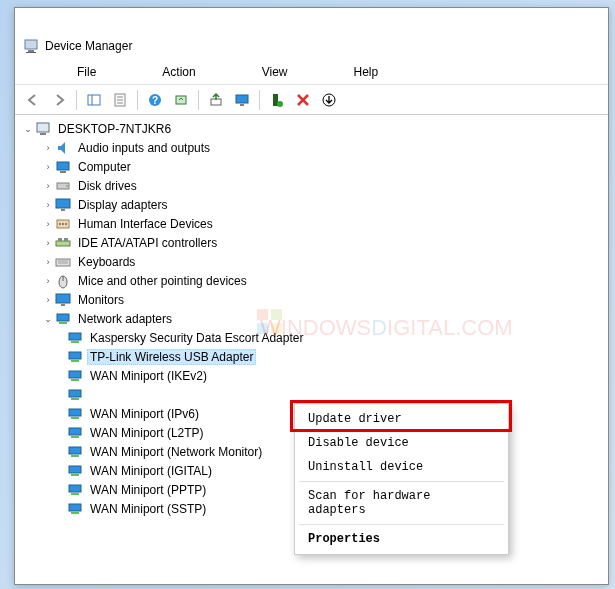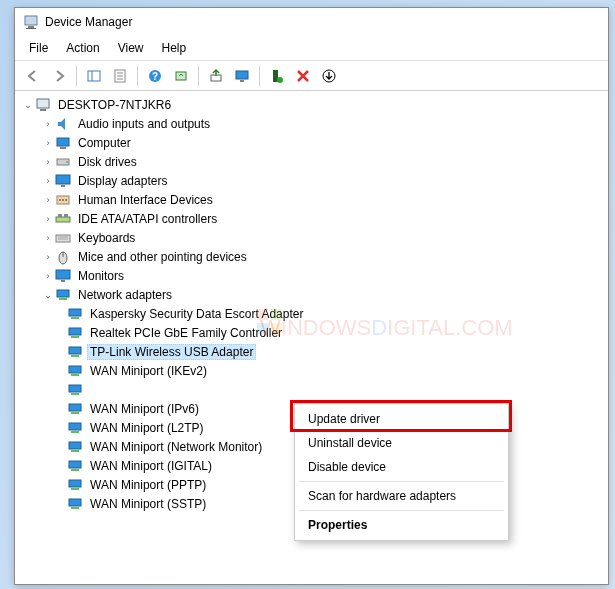--- a/index.html
+++ b/index.html
@@ -24,39 +24,41 @@
     box-shadow: 0 2px 8px rgba(0,0,0,0.2);
     display: flex;
     flex-direction: column;
   }
   .titlebar {
     display: flex;
     align-items: center;
     padding: 6px 8px;
     gap: 6px;
     background: #fff;
+    margin-top: 24px;
   }
   .titlebar .app-icon {
     width: 16px; height: 16px;
     display: inline-block;
   }
   .titlebar .title {
     font-size: 12px;
     color: #000;
   }
   .menubar {
     display: flex;
     padding: 2px 6px;
     gap: 2px;
     border-bottom: 1px solid #e0e0e0;
   }
   .menubar .menu {
     padding: 3px 8px;
     font-size: 12px;
     cursor: default;
+    margin-left: 48px;
   }
   .toolbar {
     display: flex;
     align-items: center;
     padding: 4px 6px;
     border-bottom: 1px solid #d0d0d0;
     gap: 2px;
     height: 30px;
   }
   .toolbar .tb-btn {
@@ -119,20 +121,21 @@
     width: 215px;
     background: #fff;
     border: 1px solid #ccc;
     box-shadow: 3px 3px 8px rgba(0,0,0,0.25);
     padding: 3px;
     font-size: 12px;
   }
   .context-menu .cm-item {
     padding: 5px 30px 5px 10px;
     cursor: default;
+    font-family: Liberation Mono, monospace;
   }
   .context-menu .cm-sep {
     height: 1px;
     background: #e0e0e0;
     margin: 2px 1px;
   }
   .context-menu .cm-item.bold { font-weight: bold; }
   .highlight-box {
     position: absolute;
     border: 3px solid #e00000;
@@ -358,27 +361,20 @@
             <rect x="2" y="3" width="12" height="7" fill="#3090e0" stroke="#206090"></rect>
             <rect x="4" y="11" width="8" height="2" fill="#60c060"></rect>
           </svg></span>
         <span class="label">Kaspersky Security Data Escort Adapter</span>
       </div>
     <div class="tree-row ind2">
         <span class="dev-icon"><svg viewBox="0 0 16 16">
             <rect x="2" y="3" width="12" height="7" fill="#3090e0" stroke="#206090"></rect>
             <rect x="4" y="11" width="8" height="2" fill="#60c060"></rect>
           </svg></span>
-        <span class="label">Realtek PCIe GbE Family Controller</span>
-      </div>
-    <div class="tree-row ind2">
-        <span class="dev-icon"><svg viewBox="0 0 16 16">
-            <rect x="2" y="3" width="12" height="7" fill="#3090e0" stroke="#206090"></rect>
-            <rect x="4" y="11" width="8" height="2" fill="#60c060"></rect>
-          </svg></span>
         <span class="label selected">TP-Link Wireless USB Adapter</span>
       </div>
     <div class="tree-row ind2">
         <span class="dev-icon"><svg viewBox="0 0 16 16">
             <rect x="2" y="3" width="12" height="7" fill="#3090e0" stroke="#206090"></rect>
             <rect x="4" y="11" width="8" height="2" fill="#60c060"></rect>
           </svg></span>
         <span class="label">WAN Miniport (IKEv2)</span>
       </div>
     <div class="tree-row ind2">
@@ -437,21 +433,21 @@
     <rect x="16" y="2" width="11" height="11" fill="#7fba00"></rect>
   <rect x="2" y="16" width="11" height="11" fill="#00a4ef"></rect>
     <rect x="16" y="16" width="11" height="11" fill="#ffb900"></rect>
 </svg>
 <div class="watermark">
   <span class="w">W</span><span>INDOWS</span><span class="d">D</span><span>IGITAL.COM</span>
 </div>
 
 <div class="context-menu">
   <div class="cm-item">Update driver</div>
+  <div class="cm-item">Disable device</div>
   <div class="cm-item">Uninstall device</div>
-  <div class="cm-item">Disable device</div>
   <div class="cm-sep"></div>
   <div class="cm-item">Scan for hardware adapters</div>
   <div class="cm-sep"></div>
   <div class="cm-item bold">Properties</div>
 </div>
 
 <div class="highlight-box"></div>
 
 </body></html>

